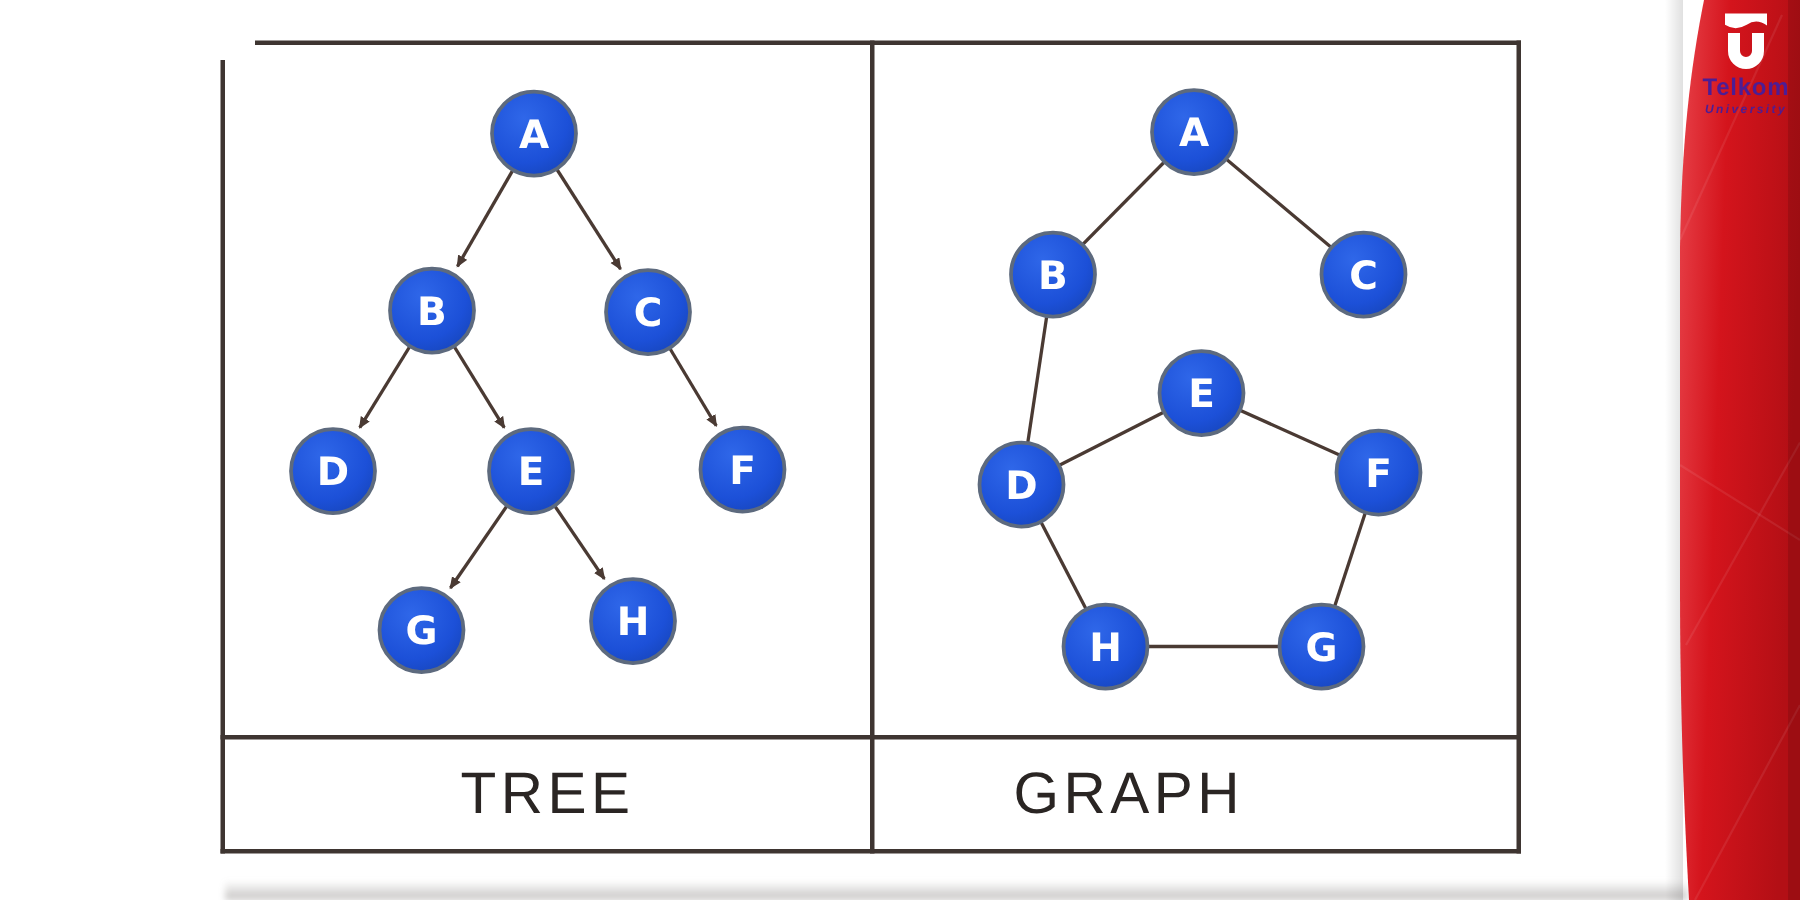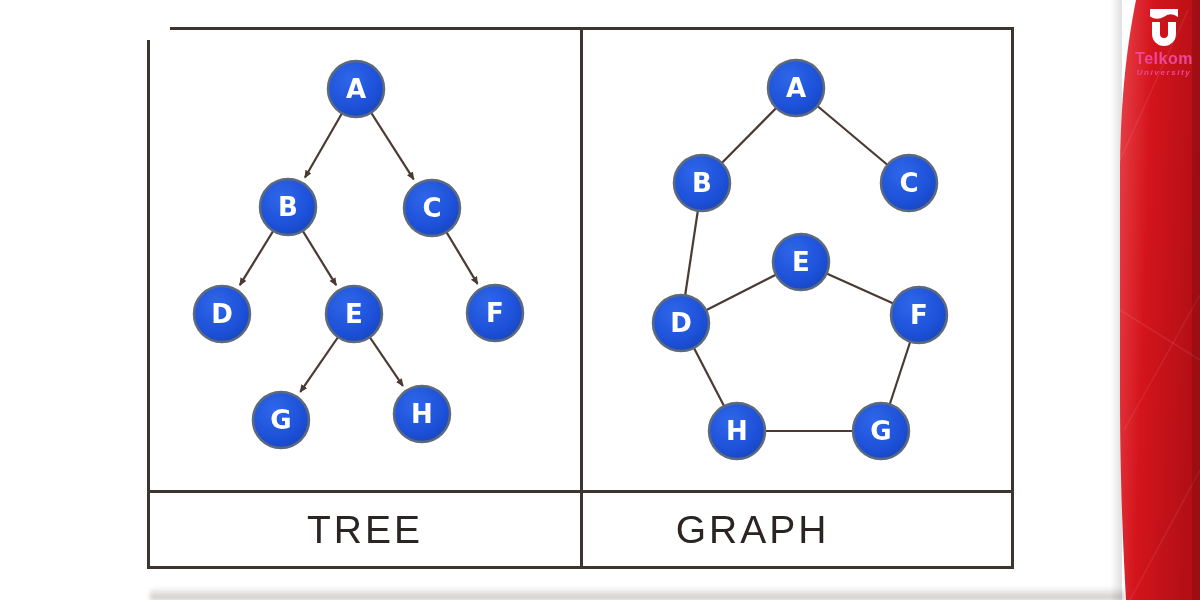--- a/index.html
+++ b/index.html
@@ -36,21 +36,21 @@
     filter:blur(2px);
   }
   
   .banner-shadow{
     position:absolute;left:1110px;top:0;width:12px;height:600px;z-index:4;
     background:linear-gradient(to right, rgba(0,0,0,0), rgba(0,0,0,0.12));
   }
   .banner{position:absolute;right:0;top:0;width:82px;height:600px;z-index:5;}
   .logo{
     position:absolute;left:1130px;top:8px;width:68px;z-index:6;
-    text-align:center;color:#ec4899;
+    text-align:center;color:#4c1d95;
   }
   .logo-mark{display:block;margin:0 auto 2px auto;}
   .logo-brand{font-size:16px;font-weight:bold;line-height:18px;letter-spacing:0.5px;
     font-family:"Liberation Sans",sans-serif;}
   .logo-sub{font-size:8px;font-weight:bold;letter-spacing:1.6px;line-height:10px;
     font-family:"Liberation Sans",sans-serif;font-style:italic;}
 </style>
 </head>
 <body>
 

